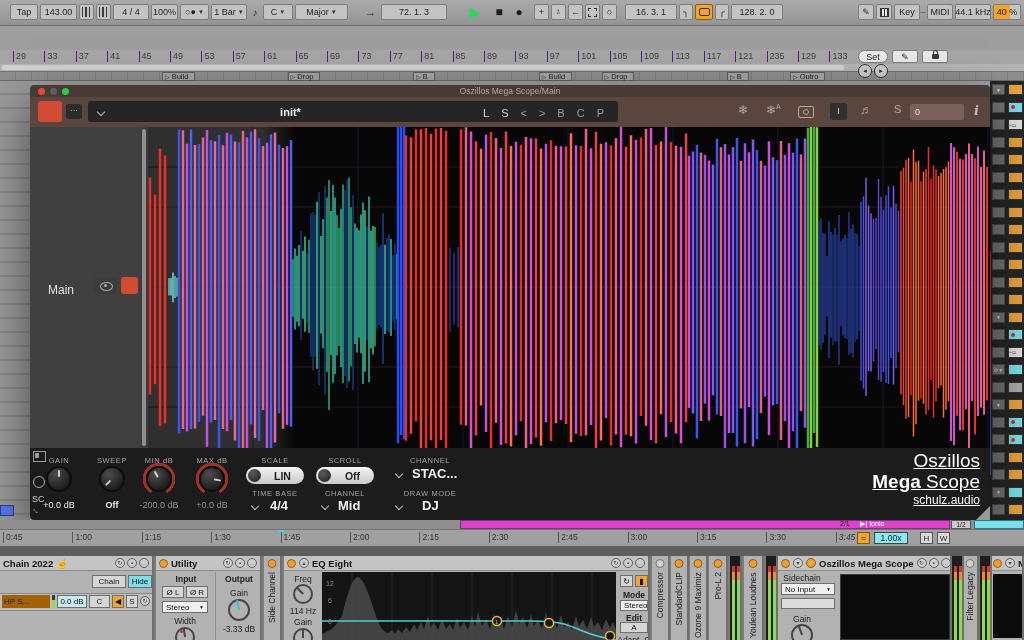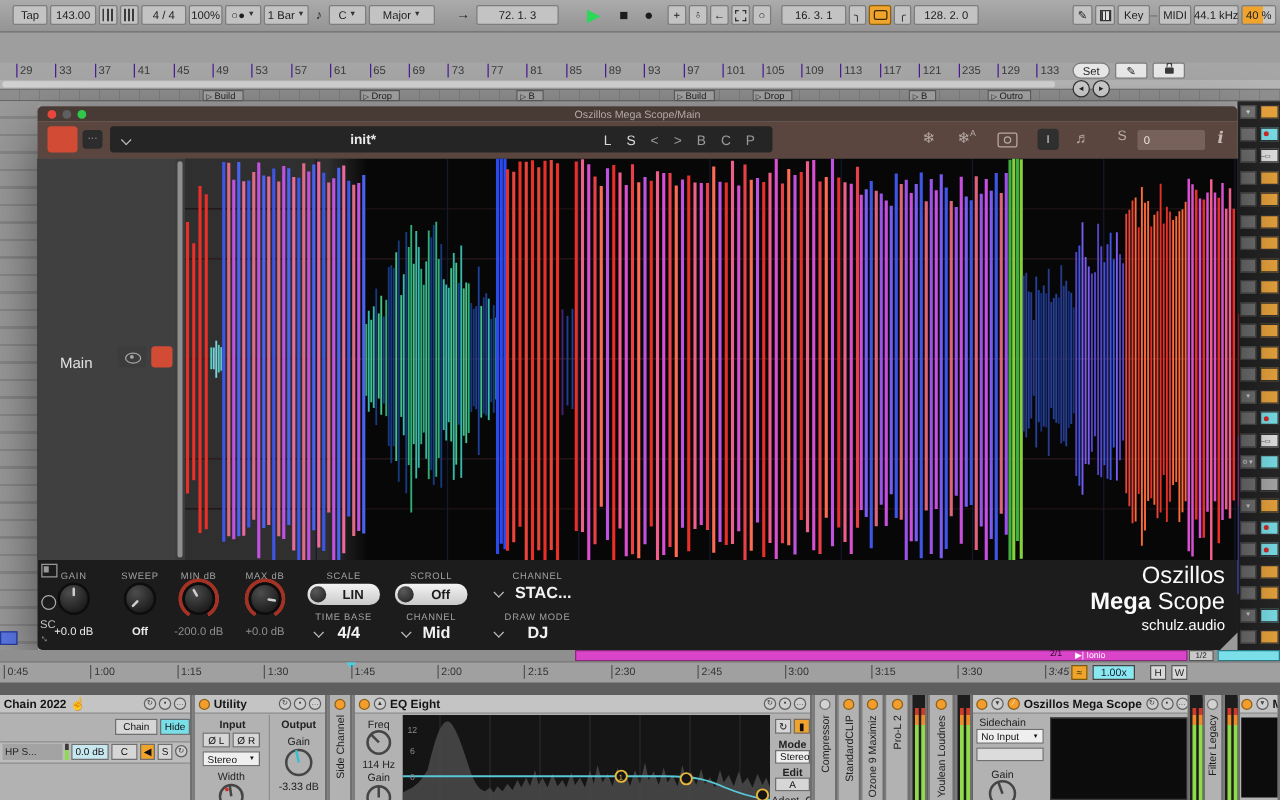--- a/index.html
+++ b/index.html
@@ -68,21 +68,21 @@
     -webkit-mask:radial-gradient(circle,transparent 0 13px,#000 13.5px 16px,transparent 16.5px);
     mask:radial-gradient(circle,transparent 0 13px,#000 13.5px 16px,transparent 16.5px);}
   .kval{position:absolute;transform:translateX(-50%);font-size:9px;color:#e8e8e8;white-space:nowrap;}
   .kval.dim{color:#8f8f8f;}
   .pill{position:absolute;width:58px;height:17px;border-radius:9px;background:linear-gradient(#f4f4f4,#c9c9c9);
     display:flex;align-items:center;}
   .pill .dot{width:13px;height:13px;border-radius:50%;margin-left:2px;
     background:radial-gradient(circle at 35% 30%,#5a5a5a,#1d1d1d);}
   .pill .pv{flex:1;text-align:center;font-size:10.5px;font-weight:bold;color:#1d1d1d;}
   .bigval{position:absolute;font-size:13px;font-weight:bold;color:#f2f2f2;white-space:nowrap;}
-  #branding{position:absolute;right:10px;top:2px;text-align:right;color:#fafafa;}
+  #branding{position:absolute;right:10px;top:2px;text-align:right;color:#fafafa;text-decoration:underline;}
   
   #clip-row{position:absolute;left:0;top:520px;width:1024px;height:9px;background:#8f8f8f;}
   #time-ruler{position:absolute;left:0;top:529px;width:1024px;height:17px;background:#a0a0a0;border-top:1px solid #747474;}
   .time-lbl{position:absolute;top:2px;font-size:8.5px;color:#333;border-left:1px solid #555;padding-left:2px;height:11px;line-height:11px;}
   #dark-gap{position:absolute;left:0;top:546px;width:1024px;height:10px;background:#5e5e5e;}
   
   #device-area{position:absolute;left:0;top:556px;width:1024px;height:84px;background:#7c7c7c;}
   .dev{position:absolute;top:0;height:84px;background:#b2b2b2;border-right:2px solid #6f6f6f;box-sizing:border-box;overflow:hidden;}
   .dhead{position:absolute;top:0;left:0;right:0;height:15px;background:#c4c4c4;border-bottom:1px solid #8a8a8a;
     display:flex;align-items:center;gap:3px;padding:0 3px;box-sizing:border-box;}
@@ -720,21 +720,21 @@
         <span style="color:#3a5ae8;font-size:10px">☝</span>
         <span class="hgrp">
             <span class="hico">↻</span>
             <span class="hico">▪</span>
             <span class="hico">…</span>
           </span>
       </div>
       <span class="dbtn" style="left:92px;top:19px;width:34px;height:13px">Chain</span>
       <span class="dbtn" style="left:128px;top:19px;width:24px;height:13px;background:#7adfe8">Hide</span>
       <div class="abs" style="left:0;top:37px;width:152px;height:16px;background:#bcbcbc;border-top:1px solid #8a8a8a;border-bottom:1px solid #8a8a8a">
-        <span class="abs" style="left:2px;top:1px;width:48px;height:13px;background:#a3a3a3;font-size:8px;color:#222;line-height:13px;padding-left:2px;box-sizing:border-box;overflow:hidden">HP S...</span>
+        <span class="abs" style="left:2px;top:1px;width:48px;height:13px;background:#a16207;font-size:8px;color:#222;line-height:13px;padding-left:2px;box-sizing:border-box;overflow:hidden">HP S...</span>
         <i class="abs" style="left:52px;top:1px;width:3px;height:13px;background:linear-gradient(#3a3a3a 0 40%,#8fdc4a 40%)"></i>
         <span class="dbtn" style="left:57px;top:1px;width:30px;height:13px;background:#c8e8f0">0.0 dB</span>
         <span class="dbtn" style="left:89px;top:1px;width:21px;height:13px">C</span>
         <span class="dbtn" style="left:112px;top:1px;width:12px;height:13px;background:#f0a42c">◀</span>
         <span class="dbtn" style="left:126px;top:1px;width:12px;height:13px">S</span>
         <span class="hico" style="position:absolute;left:140px;top:2px">↻</span>
       </div>
     </div>
 
     <div class="dev" style="left:156px;width:106px">

